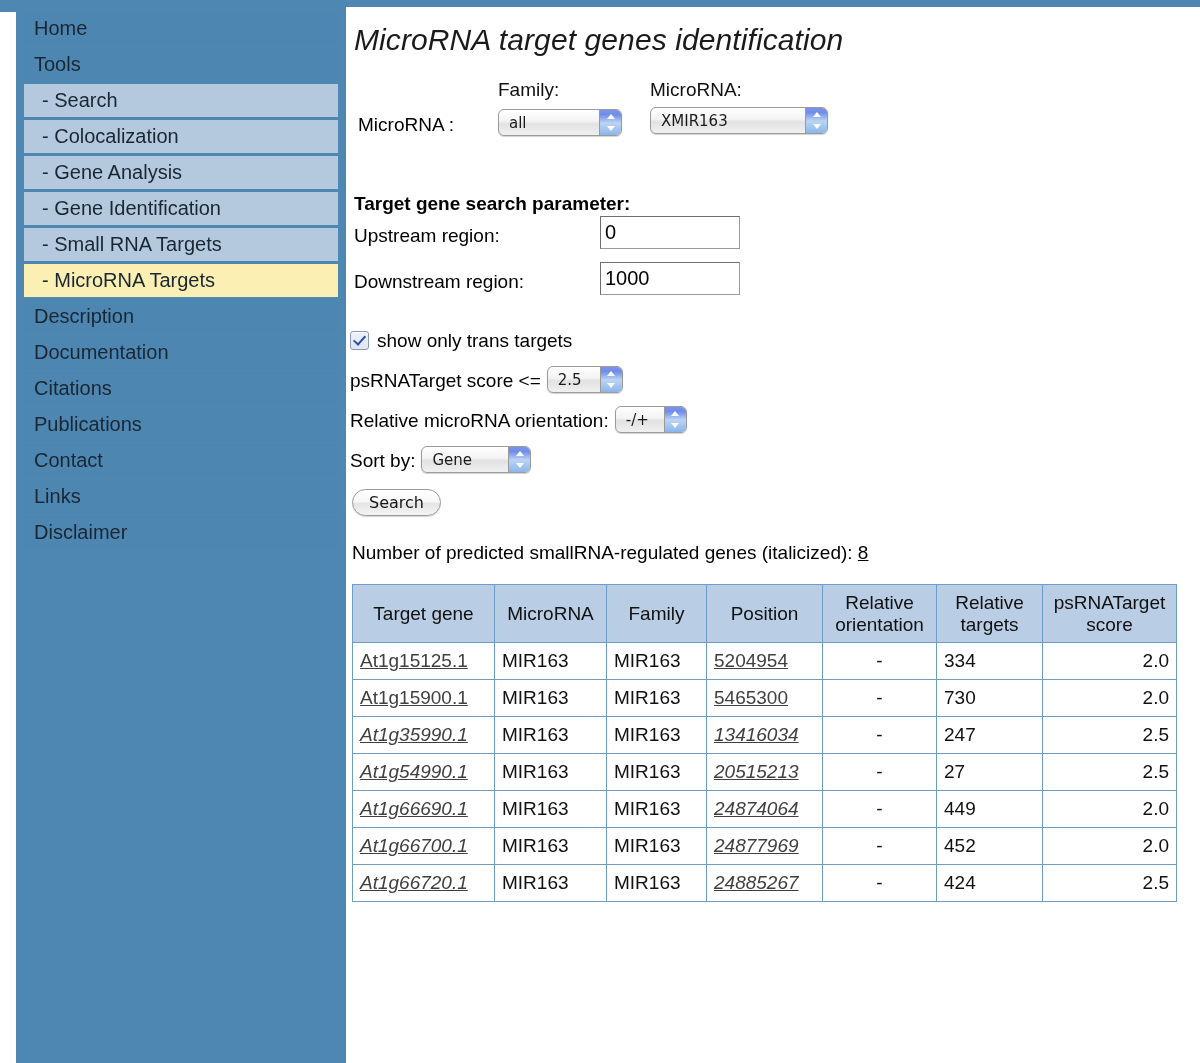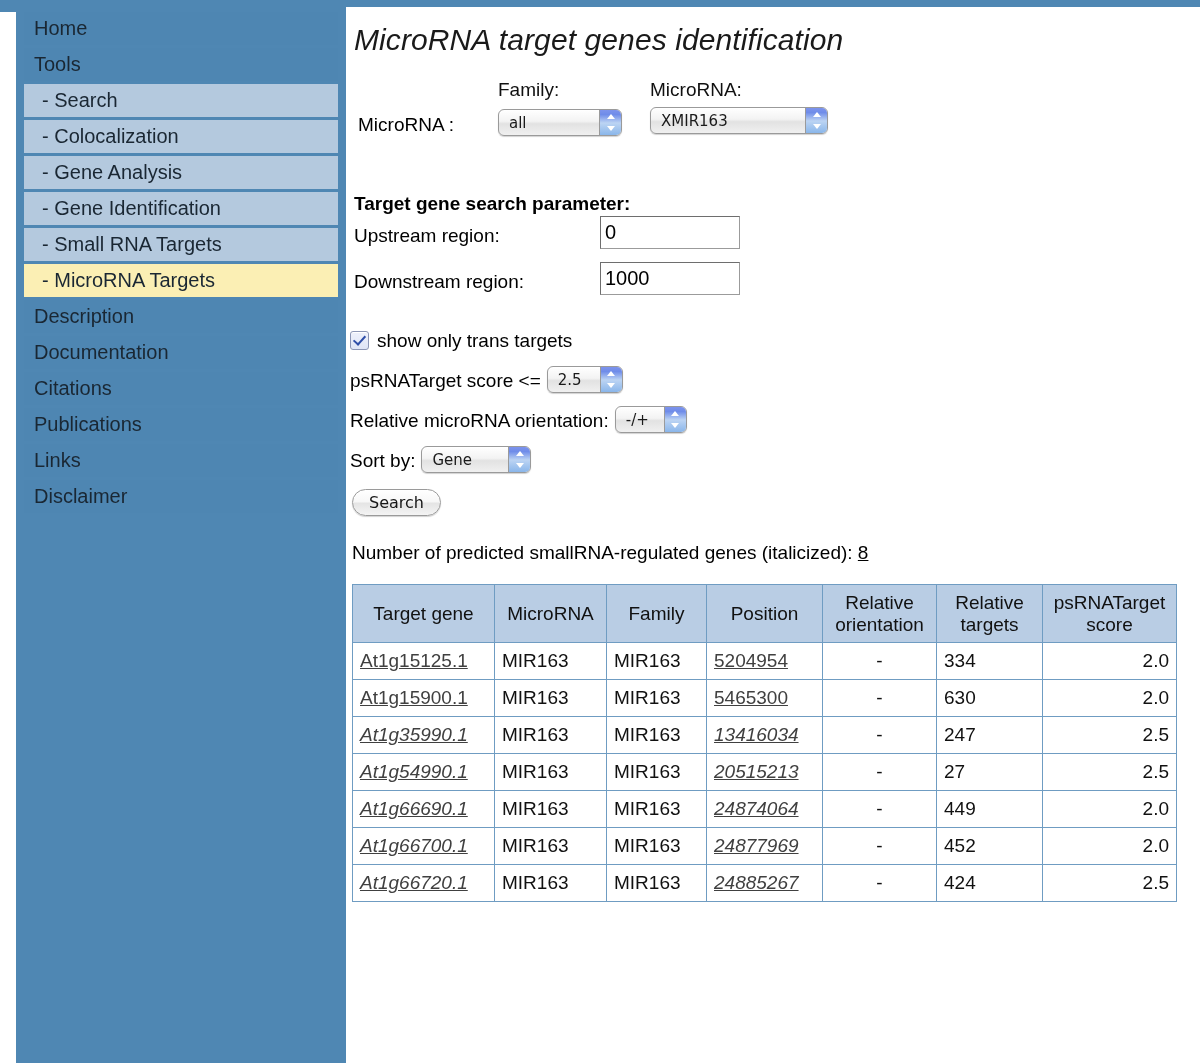--- a/index.html
+++ b/index.html
@@ -319,20 +319,21 @@
       <div class="nav-item sub">- Search</div>
       <div class="nav-item sub">- Colocalization</div>
       <div class="nav-item sub">- Gene Analysis</div>
       <div class="nav-item sub">- Gene Identification</div>
       <div class="nav-item sub">- Small RNA Targets</div>
       <div class="nav-item sub active">- MicroRNA Targets</div>
       <div class="nav-item top">Description</div>
       <div class="nav-item top">Documentation</div>
       <div class="nav-item top">Citations</div>
       <div class="nav-item top">Publications</div>
+      <div class="nav-item top">Contact</div>
       <div class="nav-item top">Links</div>
       <div class="nav-item top">Disclaimer</div>
     </nav>
 
   <main id="content">
 
     <h1 id="page-title">MicroRNA target genes identification</h1>
 
     <div id="selector-block">
       <div class="col-label" id="family-label">Family:</div>
@@ -421,21 +422,21 @@
             <td class="c-orient">-</td>
             <td class="c-dist">334</td>
             <td class="c-score">2.0</td>
           </tr>
           <tr>
             <td class="c-gene"><span class="lnk">At1g15900.1</span></td>
             <td class="c-mirna">MIR163</td>
             <td class="c-family">MIR163</td>
             <td class="c-pos"><span class="lnk">5465300</span></td>
             <td class="c-orient">-</td>
-            <td class="c-dist">630</td>
+            <td class="c-dist">730</td>
             <td class="c-score">2.0</td>
           </tr>
           <tr class="italic">
             <td class="c-gene"><span class="lnk">At1g35990.1</span></td>
             <td class="c-mirna">MIR163</td>
             <td class="c-family">MIR163</td>
             <td class="c-pos"><span class="lnk">13416034</span></td>
             <td class="c-orient">-</td>
             <td class="c-dist">247</td>
             <td class="c-score">2.5</td>

